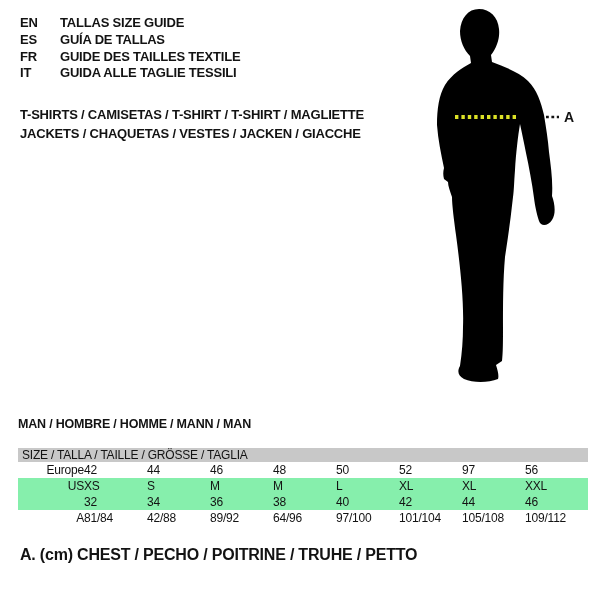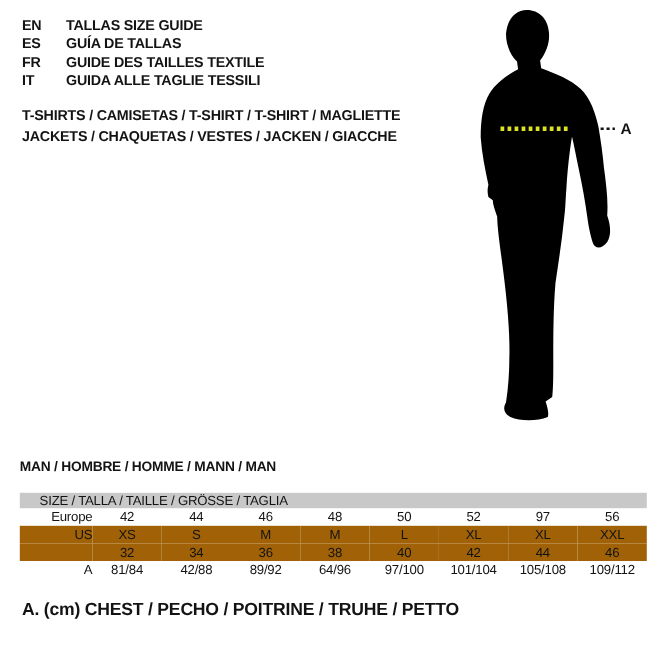--- a/index.html
+++ b/index.html
@@ -6,38 +6,38 @@
   .page{
     position:relative;width:600px;height:600px;background:#ffffff;
     font-family:"Liberation Sans","DejaVu Sans",sans-serif;
     color:#131313;overflow:hidden;letter-spacing:-0.2px;
   }
   
   .lang-list{position:absolute;left:20px;top:15px;}
   .lang-row{display:flex;height:16.8px;font-weight:bold;font-size:13px;}
   .lang-code{width:40px;flex:0 0 40px;}
   
-  .categories{position:absolute;left:20px;top:96px;font-weight:bold;font-size:13px;line-height:18.5px;}
+  .categories{position:absolute;left:20px;top:106px;font-weight:bold;font-size:13px;line-height:18.5px;}
   
   .figure{position:absolute;left:395px;top:5px;width:205px;height:385px;}
   .figure text{font-family:"Liberation Sans","DejaVu Sans",sans-serif;font-weight:bold;font-size:14px;fill:#131313;}
   
   .gender-heading{position:absolute;left:18px;top:417px;font-weight:bold;font-size:12.5px;}
   
   .size-table{
     position:absolute;left:18px;top:448px;width:570px;
     border-collapse:collapse;table-layout:fixed;font-size:12px;
   }
   .size-table th{
     background:#c8c8c8;text-align:left;font-weight:normal;
-    height:14px;padding:0 0 0 18px;font-size:12px;
+    height:14px;padding:0 0 0 4px;font-size:12px;
   }
-  .size-table td{height:16px;padding:0;text-align:center;font-weight:normal;}
+  .size-table td{height:16px;padding:0;font-weight:normal;}
   .size-table td.row-label{text-align:right;padding-left:4px;}
-  .size-table tr.band td{background:#a16207;margin-left:36px;}
+  .size-table tr.band td{background:#86efac;margin-left:36px;}
   
   .footnote{position:absolute;left:20px;top:546px;font-weight:bold;font-size:16px;}
 </style>
 </head>
 <body>
 
 <div class="page">
 
   <div class="lang-list">
     <div class="lang-row">

